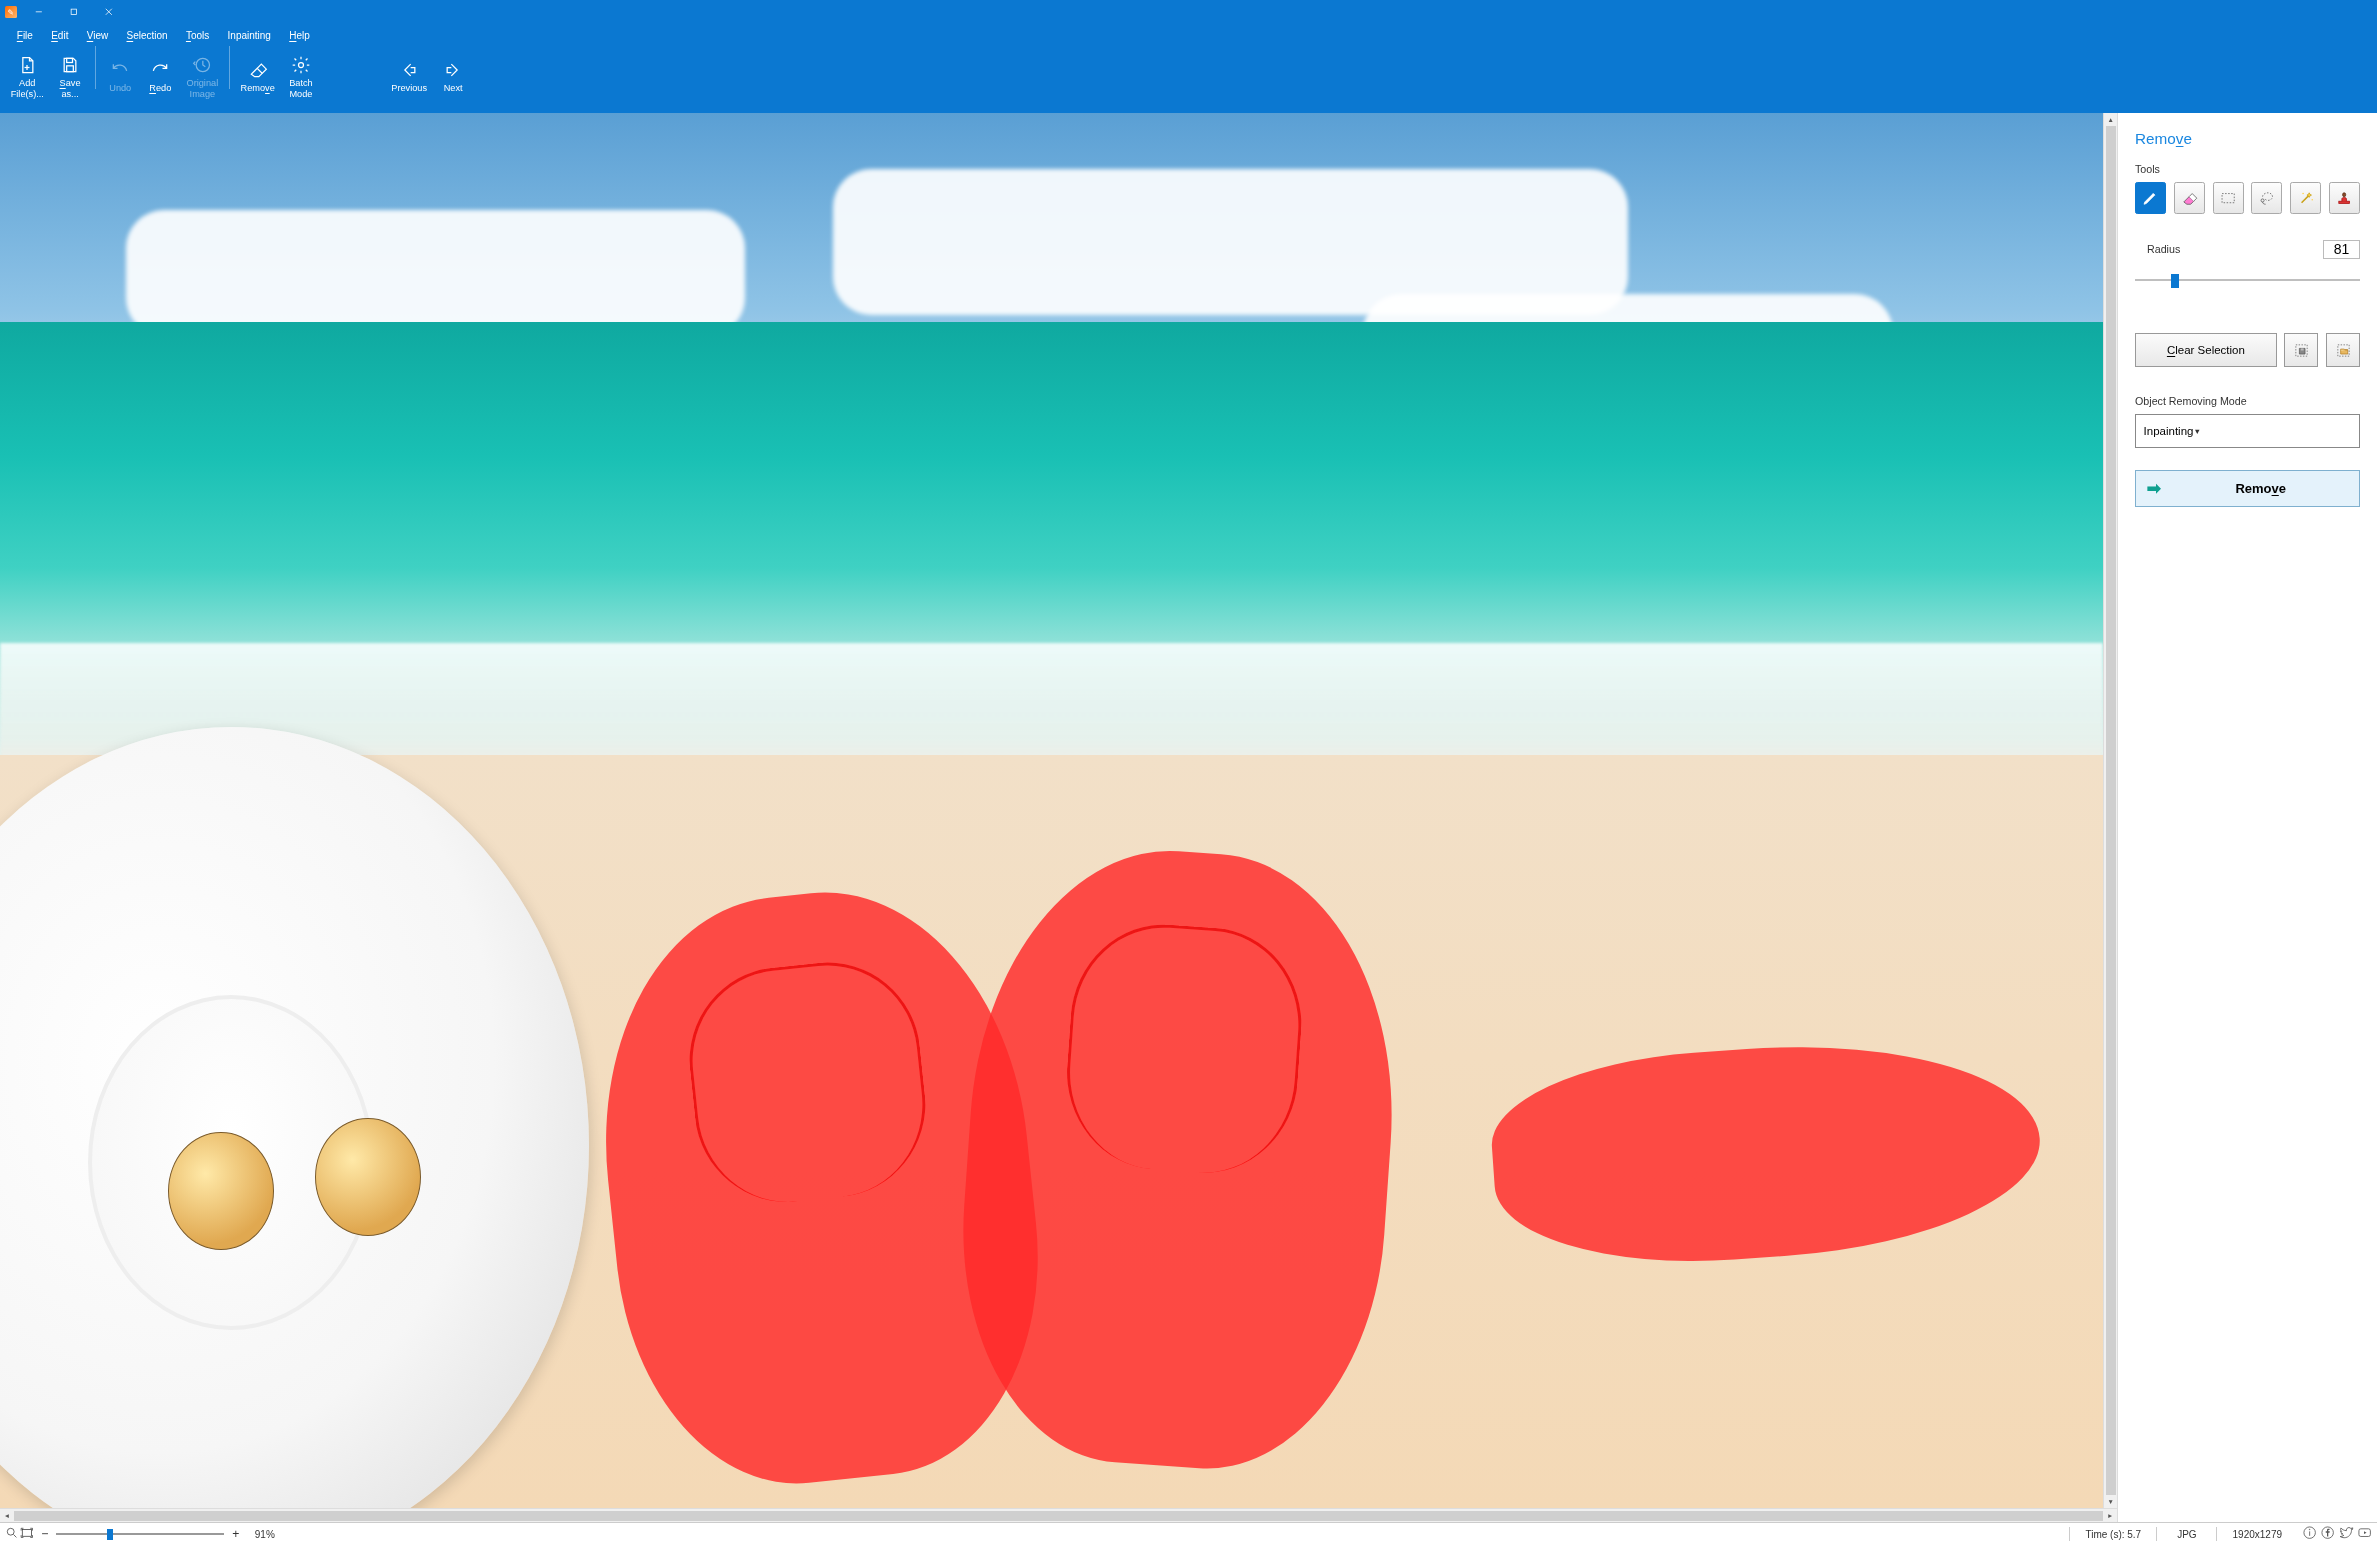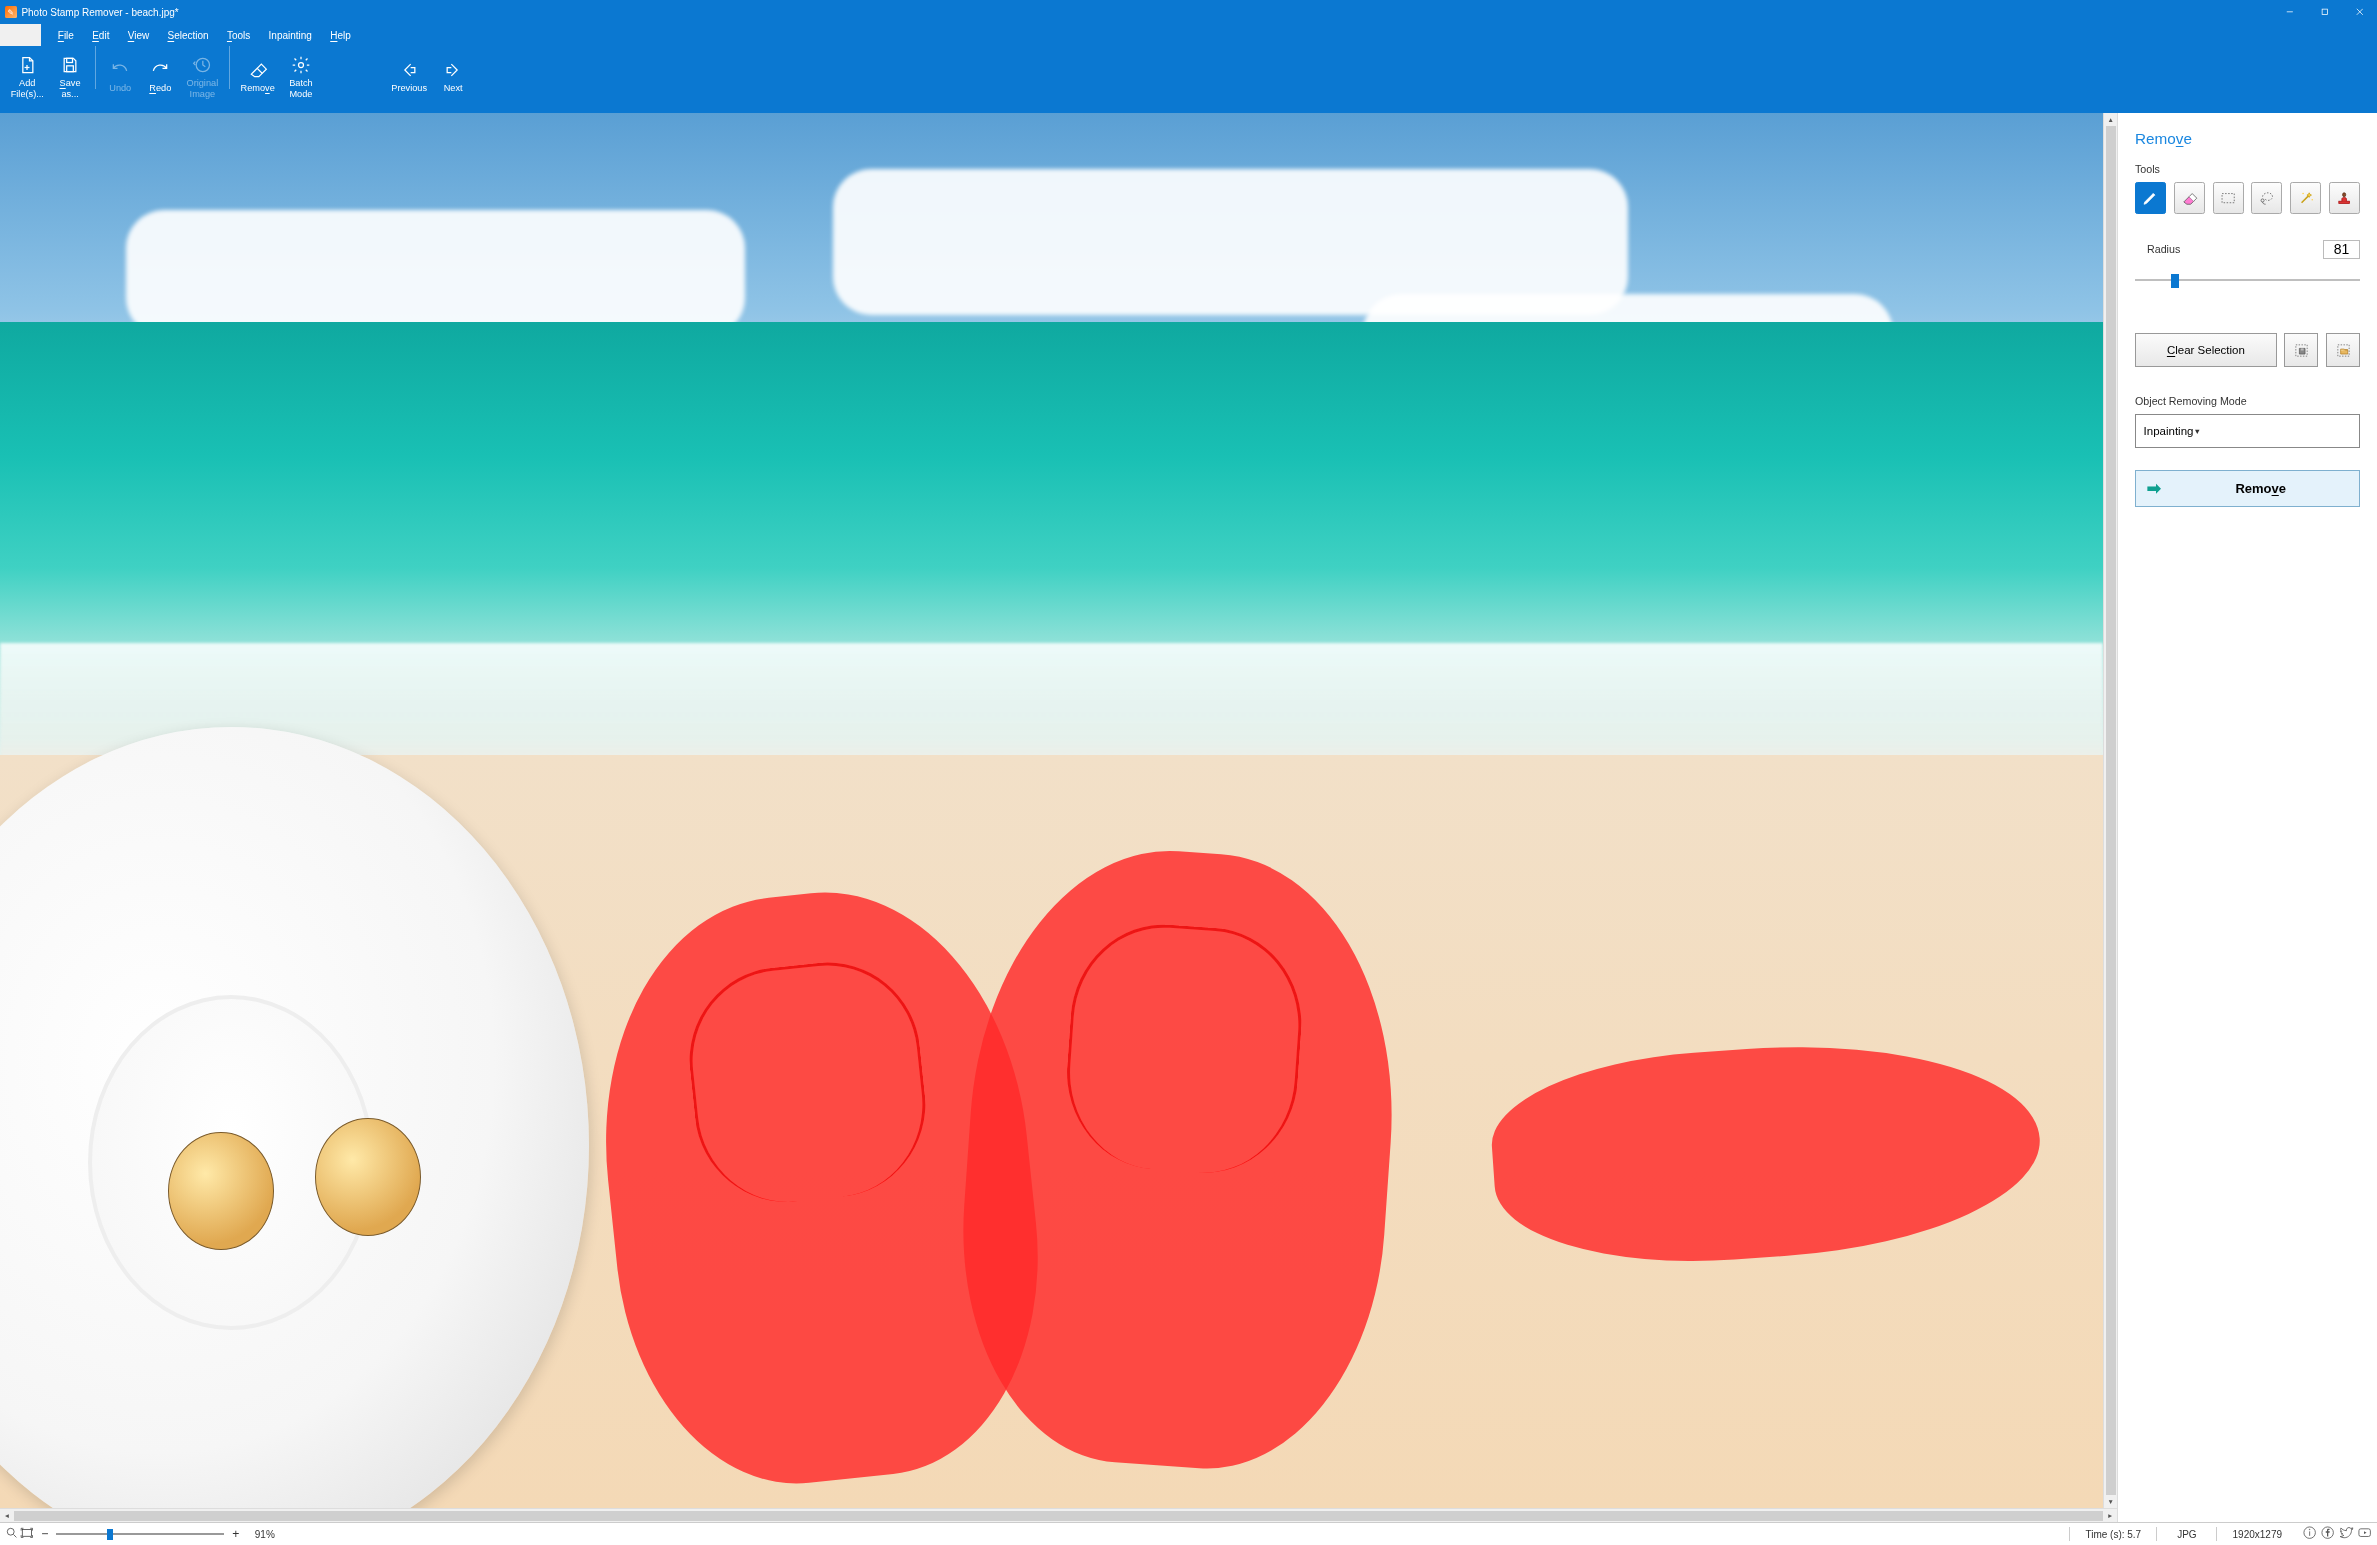--- a/index.html
+++ b/index.html
@@ -19,21 +19,21 @@
   
   .titlebar{height:24.4px;background:var(--blue);display:flex;align-items:center;color:#fff;font-size:10px;padding-left:4.6px;}
   .titlebar .appicon{width:12.2px;height:12.2px;margin-right:4.6px;background:linear-gradient(135deg,#ff6b00,#ffb870);border-radius:1.5px;position:relative;display:inline-flex;align-items:center;justify-content:center;}
   .titlebar .appicon::after{content:"✎";font-size:7.6px;color:#fff;}
   .titlebar .title{flex:1;}
   .winbtns{display:flex;height:100%;}
   .winbtn{width:35px;display:flex;align-items:center;justify-content:center;color:#fff;}
   .winbtn svg{width:7.6px;height:7.6px;stroke:#fff;stroke-width:1;fill:none;}
 
   
-  .menubar{height:21.4px;background:var(--blue);display:flex;align-items:center;padding-left:9.2px;gap:3.1px;margin-left:41px;}
+  .menubar{height:21.4px;background:var(--blue);display:flex;align-items:center;padding-left:9.2px;gap:3.1px;}
   .menuitem{color:#fff;font-size:10px;padding:2.3px 7.6px;border-radius:1.5px;}
   .underline{text-decoration:underline;text-underline-offset:1.5px;}
 
   
   .ribbon{background:var(--blue);height:67px;display:flex;align-items:flex-start;padding:0 6.1px;gap:3.1px;}
   .tbtn{display:flex;flex-direction:column;align-items:center;justify-content:center;color:#fff;font-size:9.2px;min-width:37px;height:61px;padding:3.1px 4.6px;gap:1.5px;border-radius:2.3px;}
   .tbtn.disabled{opacity:0.45;}
   .tbtn .ticon{height:23px;display:flex;align-items:center;justify-content:center;}
   .tbtn .ticon svg{width:20px;height:20px;stroke:#fff;fill:none;stroke-width:1.5;}
   .tbtn .tlabel{text-align:center;line-height:1.15;white-space:pre-line;}
@@ -109,21 +109,20 @@
   .social{display:flex;gap:3.1px;margin-left:4.6px;}
   .social svg{width:15.3px;height:15.3px;stroke:#555;fill:none;stroke-width:1.3;}
 
   .canvasrow{flex:1;display:flex;min-height:0;}
 </style>
 </head>
 <body>
 
 <div class="titlebar">
   <span class="appicon"></span>
-  <span class="title">Photo Stamp Remover - beach.jpg*</span>
   <div class="winbtns">
     <div class="winbtn">
         <svg viewBox="0 0 10 10">
           <line x1="1" y1="5" x2="9" y2="5"></line>
         </svg>
       </div>
     <div class="winbtn">
         <svg viewBox="0 0 10 10">
           <rect x="1.5" y="1.5" width="7" height="7"></rect>
         </svg>

